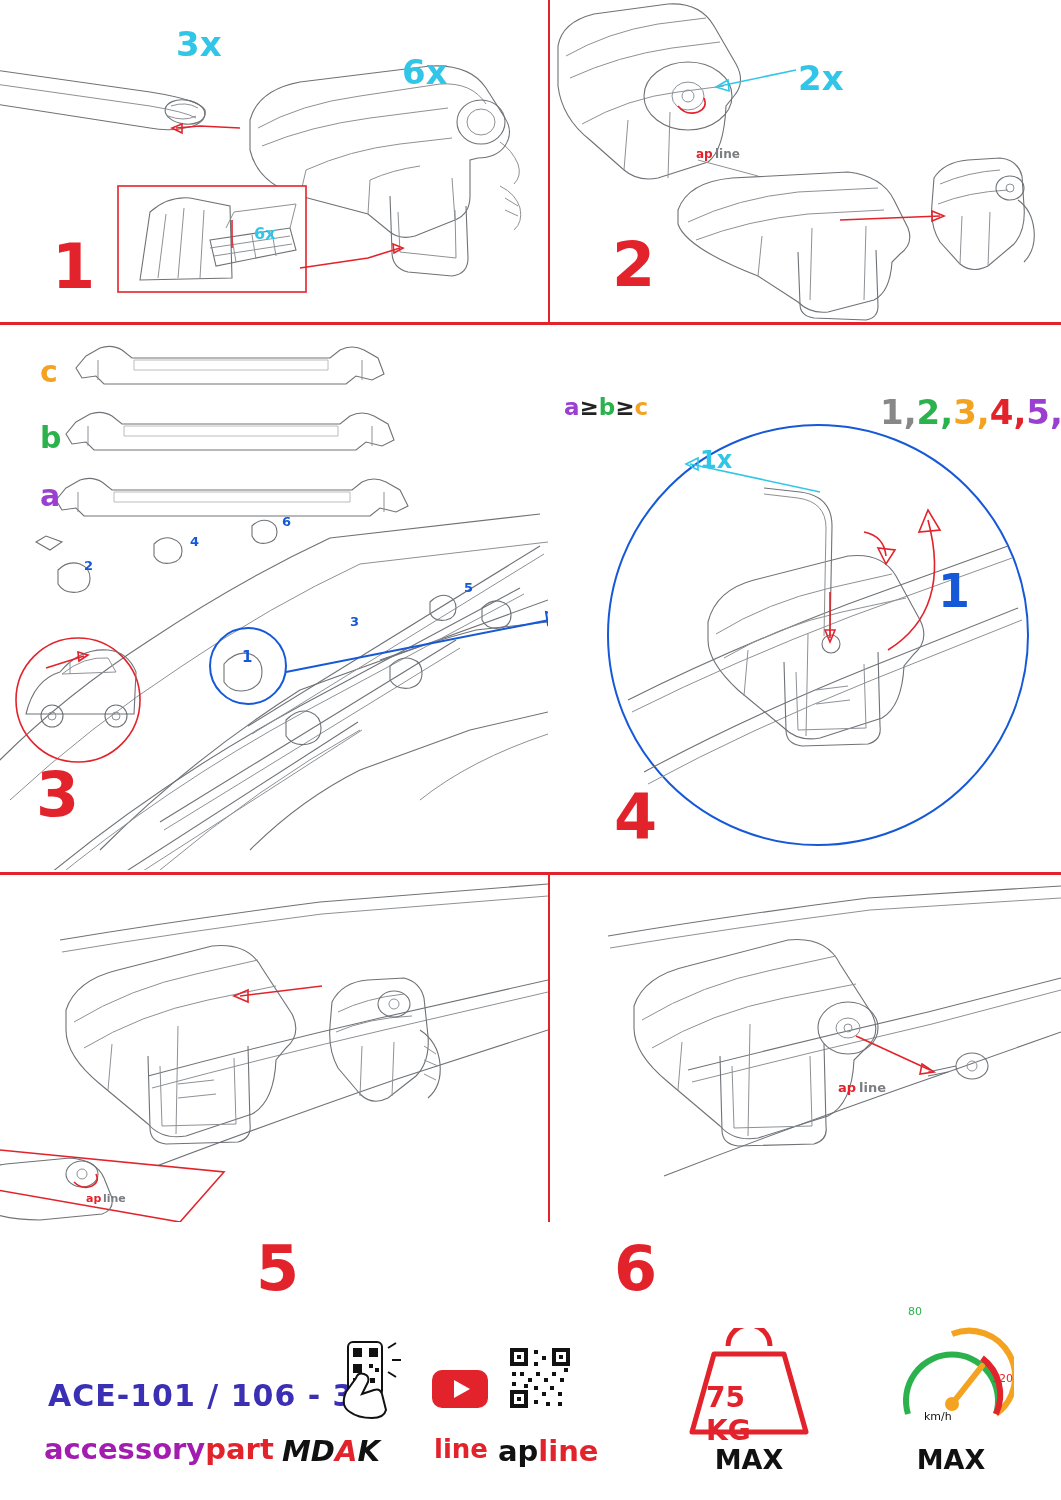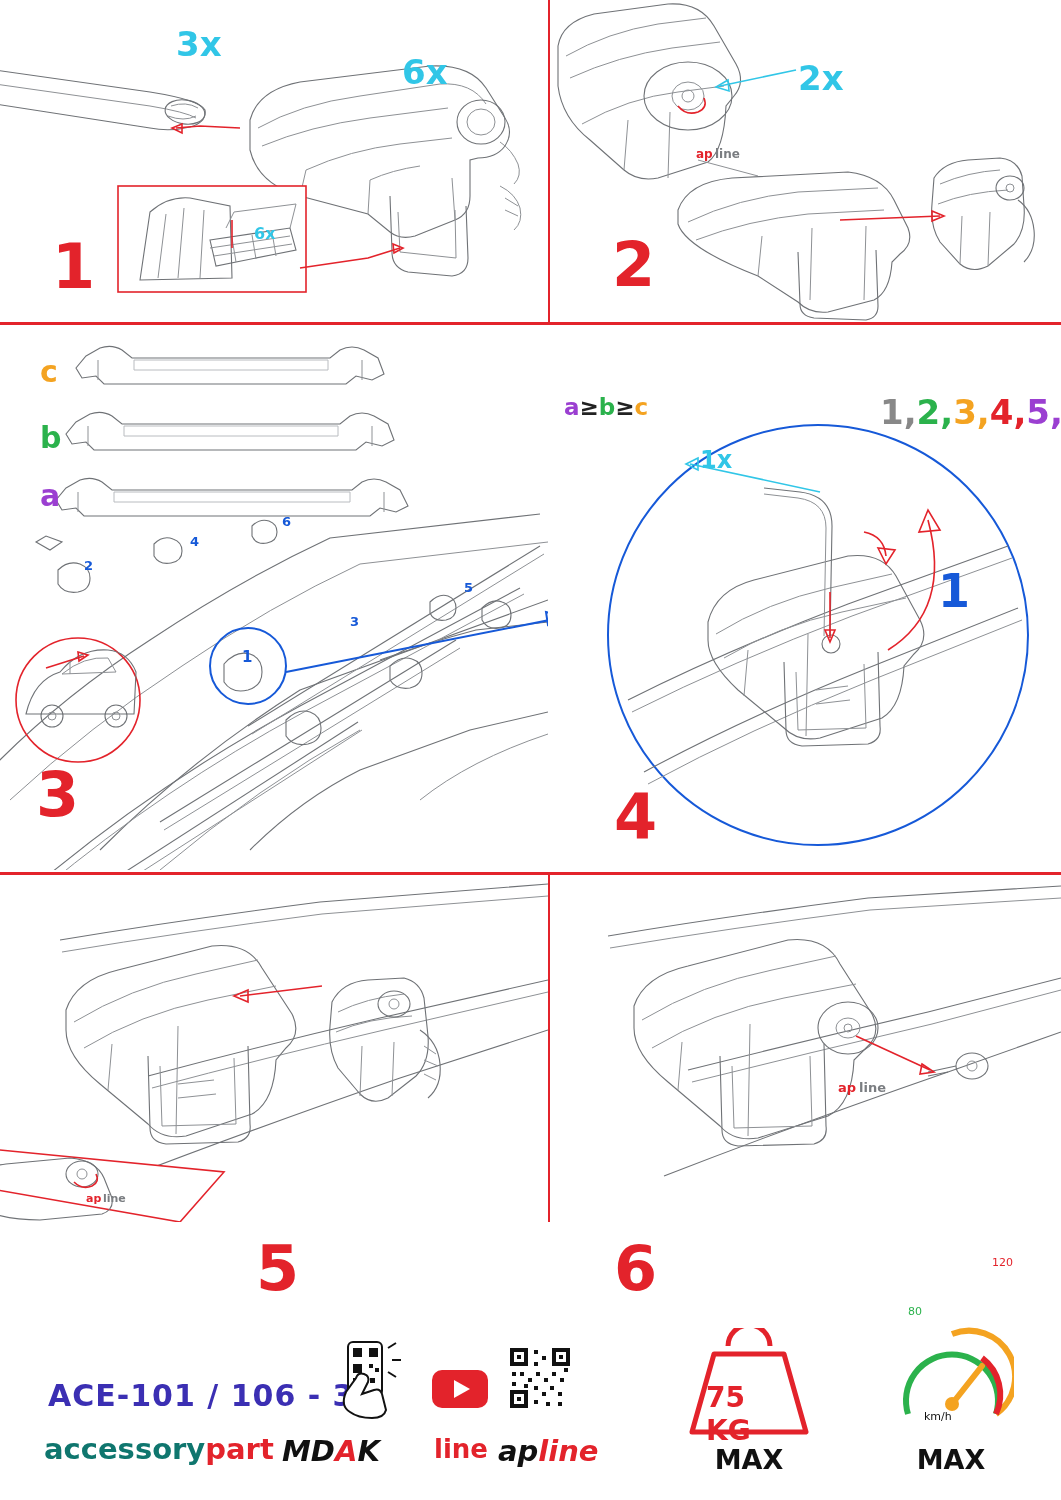--- a/index.html
+++ b/index.html
@@ -317,21 +317,21 @@
     <ellipse class="ln" cx="424" cy="186" rx="16" ry="13"></ellipse>
     <circle class="ln2" cx="424" cy="186" r="5"></circle>
     <path class="red" d="M308 156 L382 190" stroke-width="1.6"></path>
     <path class="red" d="M374 184 L386 192 L372 194 Z" fill="#e3232b"></path>
   </svg>
   <div class="stepnum" style="left:614px;top:1238px;">6</div>
 
   <div class="footer-title" style="left:48px;top:1378px;">ACE-101 / 106 - 3X</div>
 
   <div class="brand" style="left:44px;top:1432px;">
-    <span style="color:#0f766e;">accessory</span><span style="color:#e3232b;">part</span>
+    <span style="color:#a21caf;">accessory</span><span style="color:#e3232b;">part</span>
   </div>
 
   <svg style="position:absolute;left:336px;top:1340px;" width="70" height="90" viewBox="0 0 70 90">
     <rect x="12" y="2" width="34" height="54" rx="5" fill="#fff" stroke="#111" stroke-width="2"></rect>
     <g fill="#111">
       <rect x="17" y="8" width="9" height="9"></rect>
         <rect x="33" y="8" width="9" height="9"></rect>
       <rect x="17" y="24" width="9" height="9"></rect>
         <rect x="33" y="24" width="4" height="4"></rect>
       <rect x="39" y="28" width="4" height="4"></rect>
@@ -384,36 +384,36 @@
         <rect x="50" y="46" width="4" height="4"></rect>
         <rect x="26" y="54" width="4" height="4"></rect>
       <rect x="38" y="56" width="4" height="4"></rect>
         <rect x="50" y="56" width="4" height="4"></rect>
         <rect x="16" y="38" width="4" height="4"></rect>
       <rect x="4" y="36" width="4" height="4"></rect>
         <rect x="44" y="16" width="4" height="4"></rect>
         <rect x="56" y="22" width="4" height="4"></rect>
     </g>
   </svg>
-  <div class="brand" style="left:498px;top:1434px;font-style:italic;">
+  <div class="brand" style="left:498px;top:1434px;">
     <span style="color:#111;">ap</span><span style="color:#e3232b;">line</span>
   </div>
 
   <svg style="position:absolute;left:684px;top:1328px;" width="130" height="112" viewBox="0 0 130 112">
     <path d="M44 18 a21 21 0 0 1 42 0" fill="none" stroke="#e3232b" stroke-width="5"></path>
     <path d="M30 26 L100 26 L122 104 L8 104 Z" fill="#ffffff" stroke="#e3232b" stroke-width="5" stroke-linejoin="round"></path>
   </svg>
   <div class="kg" style="left:706px;top:1381px;width:90px;text-align:left;">75 KG</div>
   <div class="maxlabel" style="left:684px;top:1444px;width:130px;text-align:center;">MAX</div>
 
   <svg style="position:absolute;left:890px;top:1318px;" width="124" height="124" viewBox="0 0 124 124">
     <path d="M18 96 A46 46 0 1 1 106 96" fill="none" stroke="#2bb24c" stroke-width="6"></path>
     <path d="M62 16 A46 46 0 0 1 106 96" fill="none" stroke="#f4a321" stroke-width="6"></path>
     <path d="M92 40 A46 46 0 0 1 106 96" fill="none" stroke="#e3232b" stroke-width="6"></path>
     <circle cx="62" cy="86" r="7" fill="#f4a321"></circle>
     <path d="M62 86 L92 48" stroke="#f4a321" stroke-width="6" stroke-linecap="round" fill="none"></path>
   </svg>
   <div class="spd" style="left:908px;top:1305px;color:#2bb24c;">80</div>
-  <div class="spd" style="left:992px;top:1256px;color:#e3232b;text-align:right;">120</div>
+  <div class="spd" style="left:992px;top:1372px;color:#e3232b;text-align:right;">120</div>
   <div class="spd" style="left:924px;top:1410px;color:#111;">km/h</div>
   <div class="maxlabel" style="left:886px;top:1444px;width:130px;text-align:center;">MAX</div>
 
 </div>
 
 </body></html>

